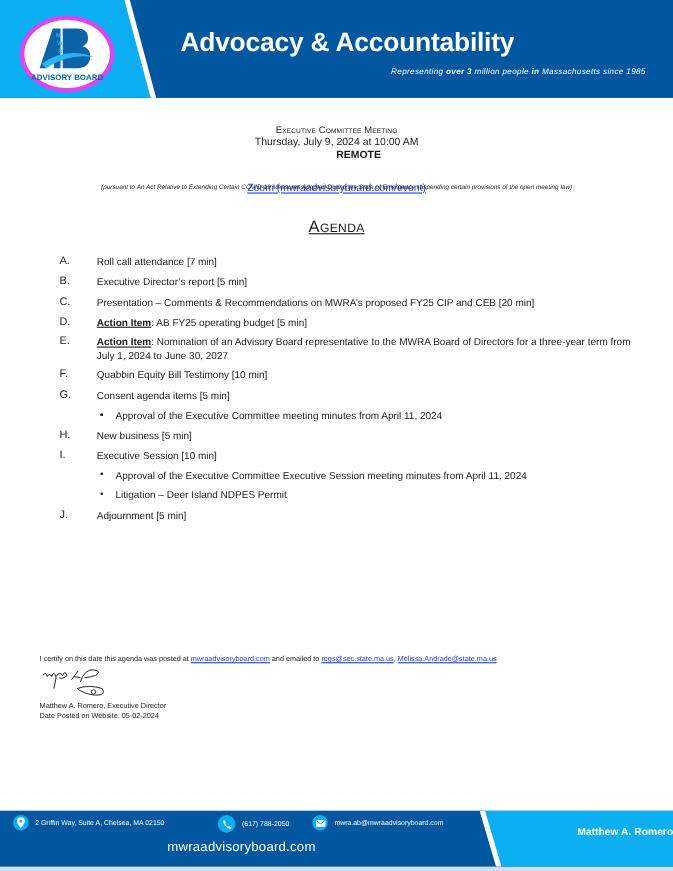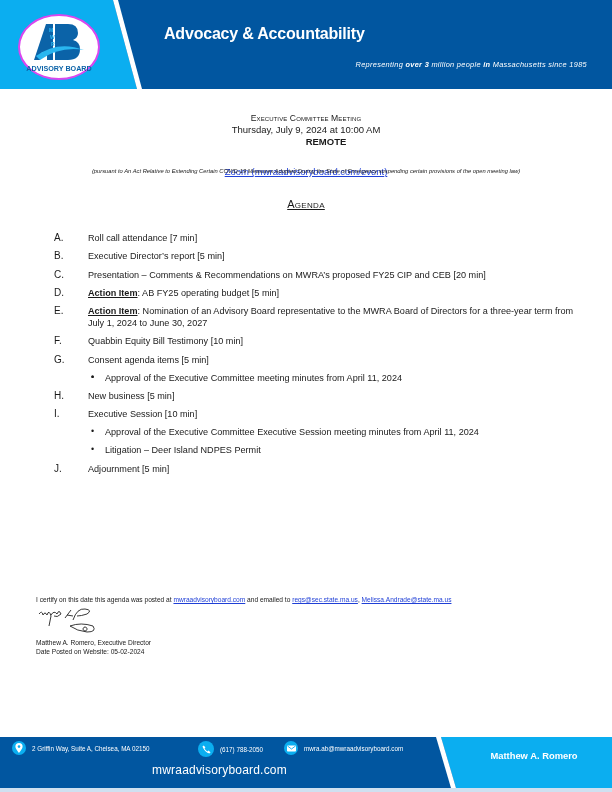--- a/index.html
+++ b/index.html
@@ -14,41 +14,41 @@
   .header .light {
     position: absolute; left: 0; top: 0; width: 140px; height: 89px; background: #0baef0;
     clip-path: polygon(0 0, 113px 0, 137px 89px, 0 89px);
   }
   .header .stripe {
     position: absolute; left: 0; top: 0; width: 145px; height: 89px; background: #ffffff;
     clip-path: polygon(113px 0, 118px 0, 142px 89px, 137px 89px);
   }
   .logo {
     position: absolute; left: 18px; top: 14px; width: 78px; height: 62px;
-    border-radius: 50%; background: #ffffff; border: 2px solid #d946ef;
+    border-radius: 50%; background: #ffffff; border: 4px solid #d946ef;
   }
   .logo svg { position: absolute; left: 0; top: 0; }
   .header-title {
     position: absolute; left: 164px; top: 25px; color: #ffffff;
-    font-family: "Liberation Sans", sans-serif; font-weight: bold; font-size: 16px; letter-spacing: -0.2px;
+    font-family: "Liberation Sans", sans-serif; font-weight: bold; font-size: 24px; letter-spacing: -0.2px;
   }
   .header-tagline {
     position: absolute; right: 25px; top: 60px; color: #ffffff;
     font-family: Liberation Sans, sans-serif; font-style: italic; font-size: 7.4px; letter-spacing: 0.3px;
   }
   .header-tagline b { font-weight: bold; }
 
   
   .center { position: absolute; left: 0; width: 612px; text-align: center; }
   .meeting-title { top: 113px; font-size: 8.6px; font-variant: small-caps; letter-spacing: 0.1px; }
   .meeting-date { top: 124px; font-size: 9.5px; }
   .meeting-mode { top: 136px; font-size: 9.5px; font-weight: bold; padding-left: 20px; }
   .zoom-link { top: 153px; font-size: 9.5px; color: #1f3fd6; text-decoration: underline; margin-top: 13px; }
   .pursuant { top: 168px; font-size: 5.8px; font-style: italic; }
-  .agenda-heading { top: 198px; font-size: 11px; font-variant: small-caps; text-decoration: underline; letter-spacing: 0.3px; }
+  .agenda-heading { top: 198px; font-size: 15px; font-variant: small-caps; text-decoration: underline; letter-spacing: 0.3px; }
 
   
   .agenda { position: absolute; left: 54px; top: 232px; width: 520px; font-size: 9.1px; line-height: 12px; }
   .agenda .item { position: relative; padding-left: 34px; margin-bottom: 6.3px; }
   .agenda .letter { position: absolute; left: 0; top: 0; font-size: 10px; }
   .agenda .action { font-weight: bold; text-decoration: underline; }
   .agenda .subs { margin-top: 6px; }
   .agenda .sub { position: relative; padding-left: 17px; margin-bottom: 6px; }
   .agenda .sub .bullet { position: absolute; left: 3px; top: -1px; font-size: 9px; }
 
@@ -68,21 +68,21 @@
     position: absolute; left: 0; top: 0; width: 612px; height: 51px; background: #ffffff;
     clip-path: polygon(436px 0, 441px 0, 456px 51px, 451px 51px);
   }
   .footer-bottomline { position: absolute; left: 0; top: 788px; width: 612px; height: 4px; background: #cfe0f0; }
   .contact { position: absolute; top: 4px; display: flex; align-items: center; color: #ffffff; font-size: 6.3px; white-space: nowrap; }
   .contact .ico {
     width: 14px; height: 14px; border-radius: 50%; background: #0baef0;
     display: flex; align-items: center; justify-content: center; margin-right: 6px;
   }
   .footer-site { position: absolute; left: 152px; top: 26px; color: #ffffff; font-size: 12px; letter-spacing: 0.2px; }
-  .footer-person { position: absolute; left: 456px; width: 156px; top: 12px; text-align: center; color: #ffffff; font-size: 9.4px; font-weight: bold; line-height: 13px; }
+  .footer-person { position: absolute; left: 456px; width: 156px; top: 12px; text-align: right; color: #ffffff; font-size: 9.4px; font-weight: bold; line-height: 13px; }
 </style>
 </head>
 <body>
 
 <div class="header">
   <div class="light"></div>
   <div class="stripe"></div>
   <div class="logo">
     <svg width="78" height="62" viewBox="0 0 78 62">
       <polygon points="14,44 26,8 33,8 33,44 27,44 27,36 22,36 20,44" fill="#0b63a8"></polygon>

